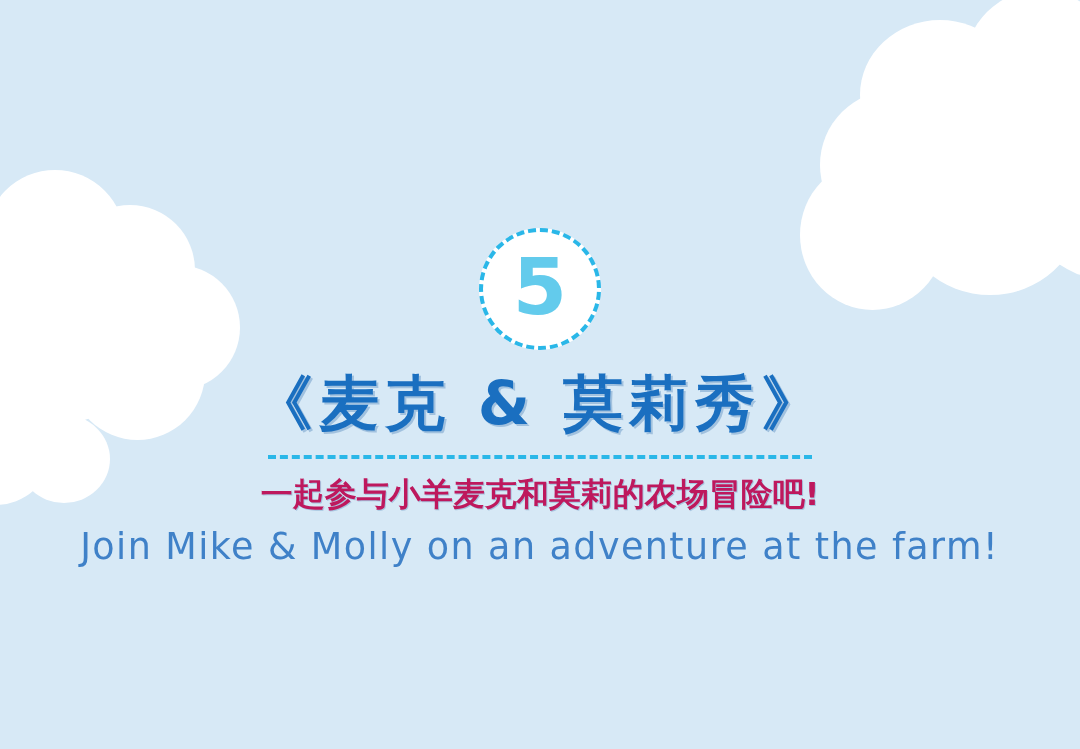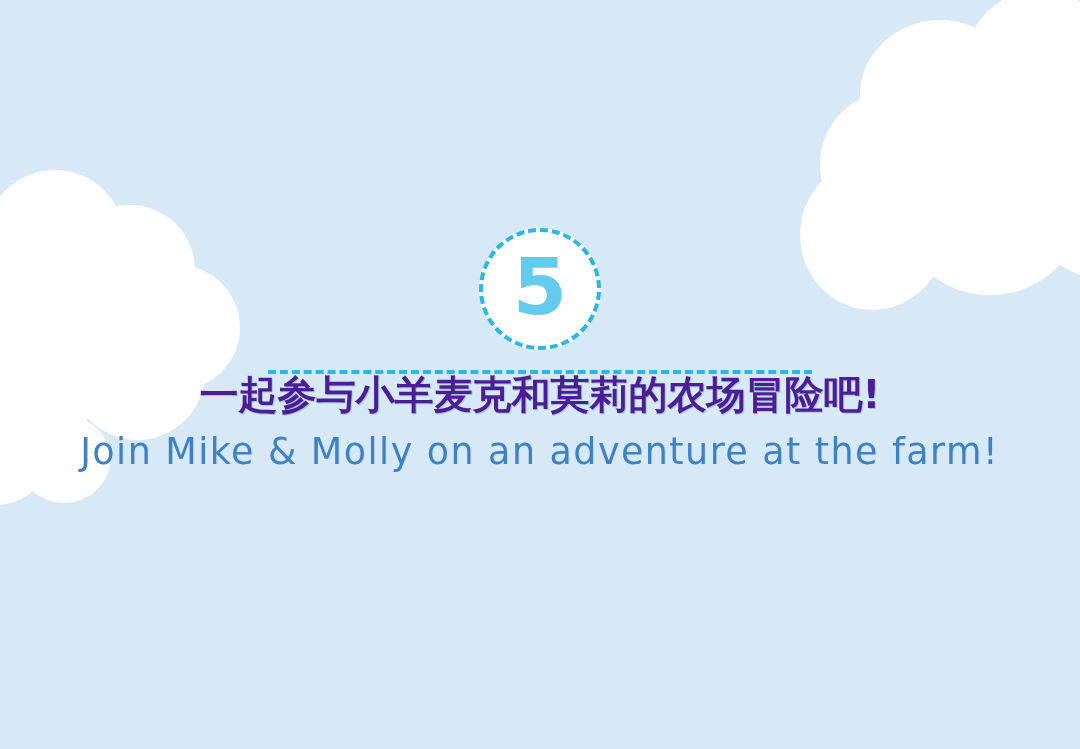--- a/index.html
+++ b/index.html
@@ -127,25 +127,26 @@
   
   #divider {
     margin-top: 20px;
     width: 544px;
     height: 0;
     border-top: 4px dashed #2ab7e8;
   }
 
   
   #tagline-cn {
-    font-family: "DejaVu Sans", sans-serif;
-    font-weight: bold;
-    font-size: 39px;
+    margin-top: 18px;
+    font-family: "DejaVu Sans", sans-serif;
+    font-weight: bold;
+    font-size: 32px;
     line-height: 1.1;
-    color: #4c1d95;
+    color: #be185d;
     letter-spacing: 0px;
     white-space: nowrap;
     text-shadow: 1px 1px 0 rgba(20,90,160,0.25);
   }
 
   
   #tagline-en {
     margin-top: 14px;
     font-family: "DejaVu Sans", sans-serif;
     font-weight: normal;
@@ -190,20 +191,21 @@
     <span class="puff p3"></span>
     <span class="puff p2"></span>
   </div>
 
   <div id="content">
 
     <div id="badge">
       <span id="badge-number">5</span>
     </div>
 
+    <div id="title-cn">《麦克 &amp; 莫莉秀》</div>
 
 
     <div id="divider"></div>
 
     <div id="tagline-cn">一起参与小羊麦克和莫莉的农场冒险吧!</div>
 
     <div id="tagline-en">Join Mike &amp; Molly on an adventure at the farm!</div>
 
   </div>
 </div>

